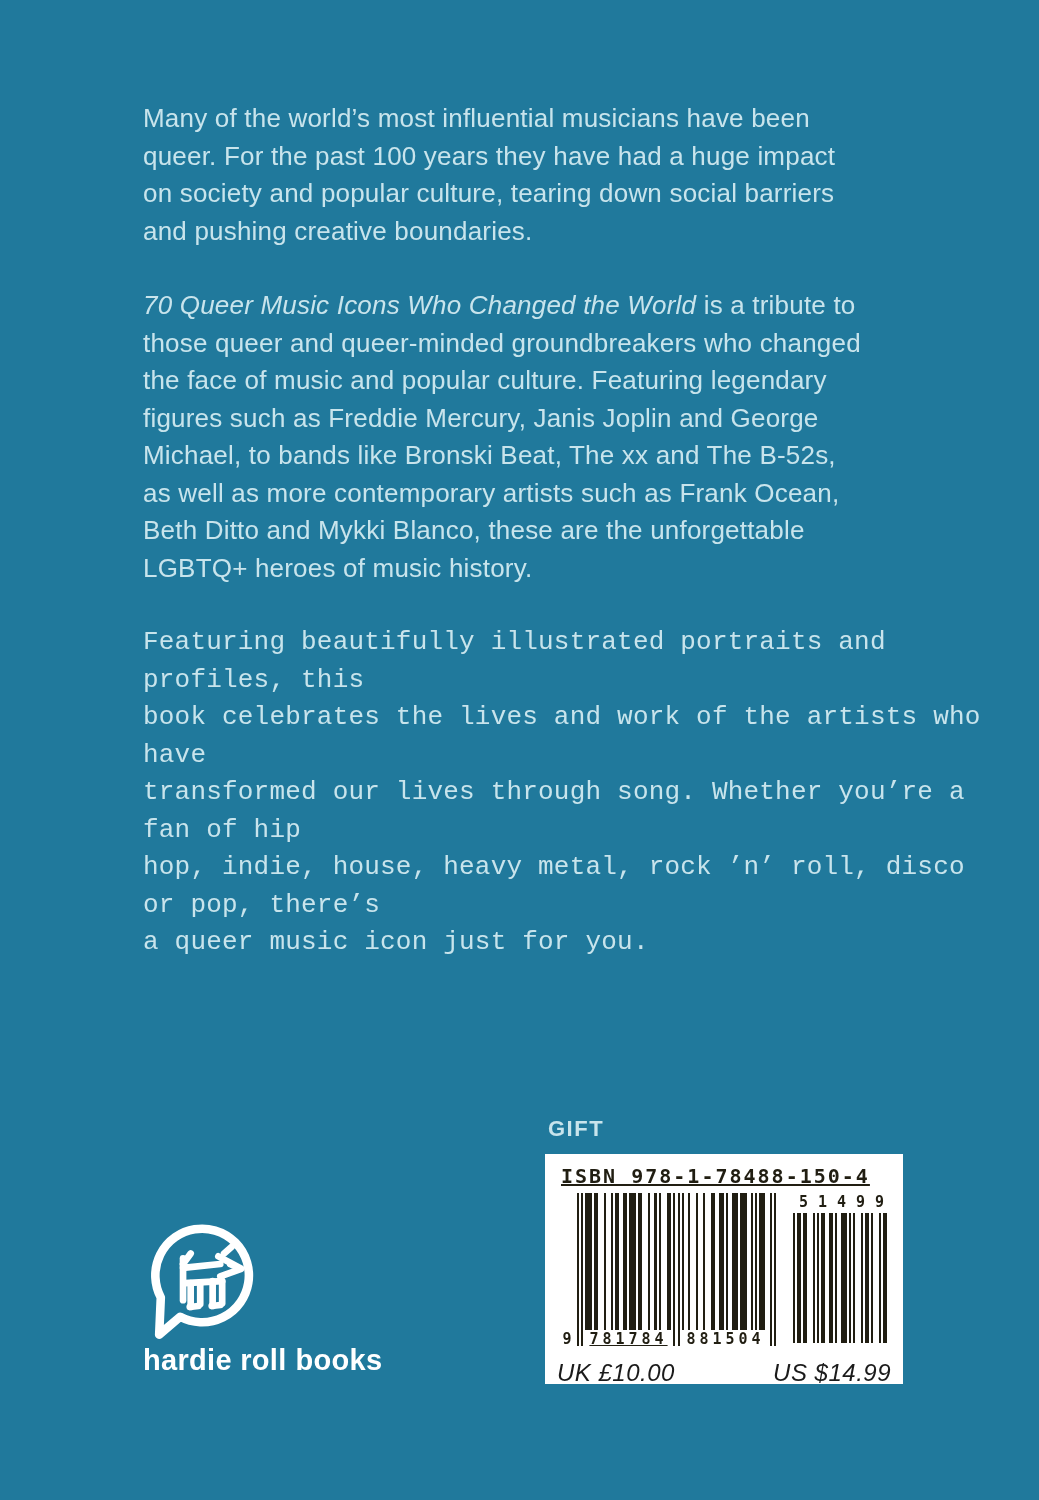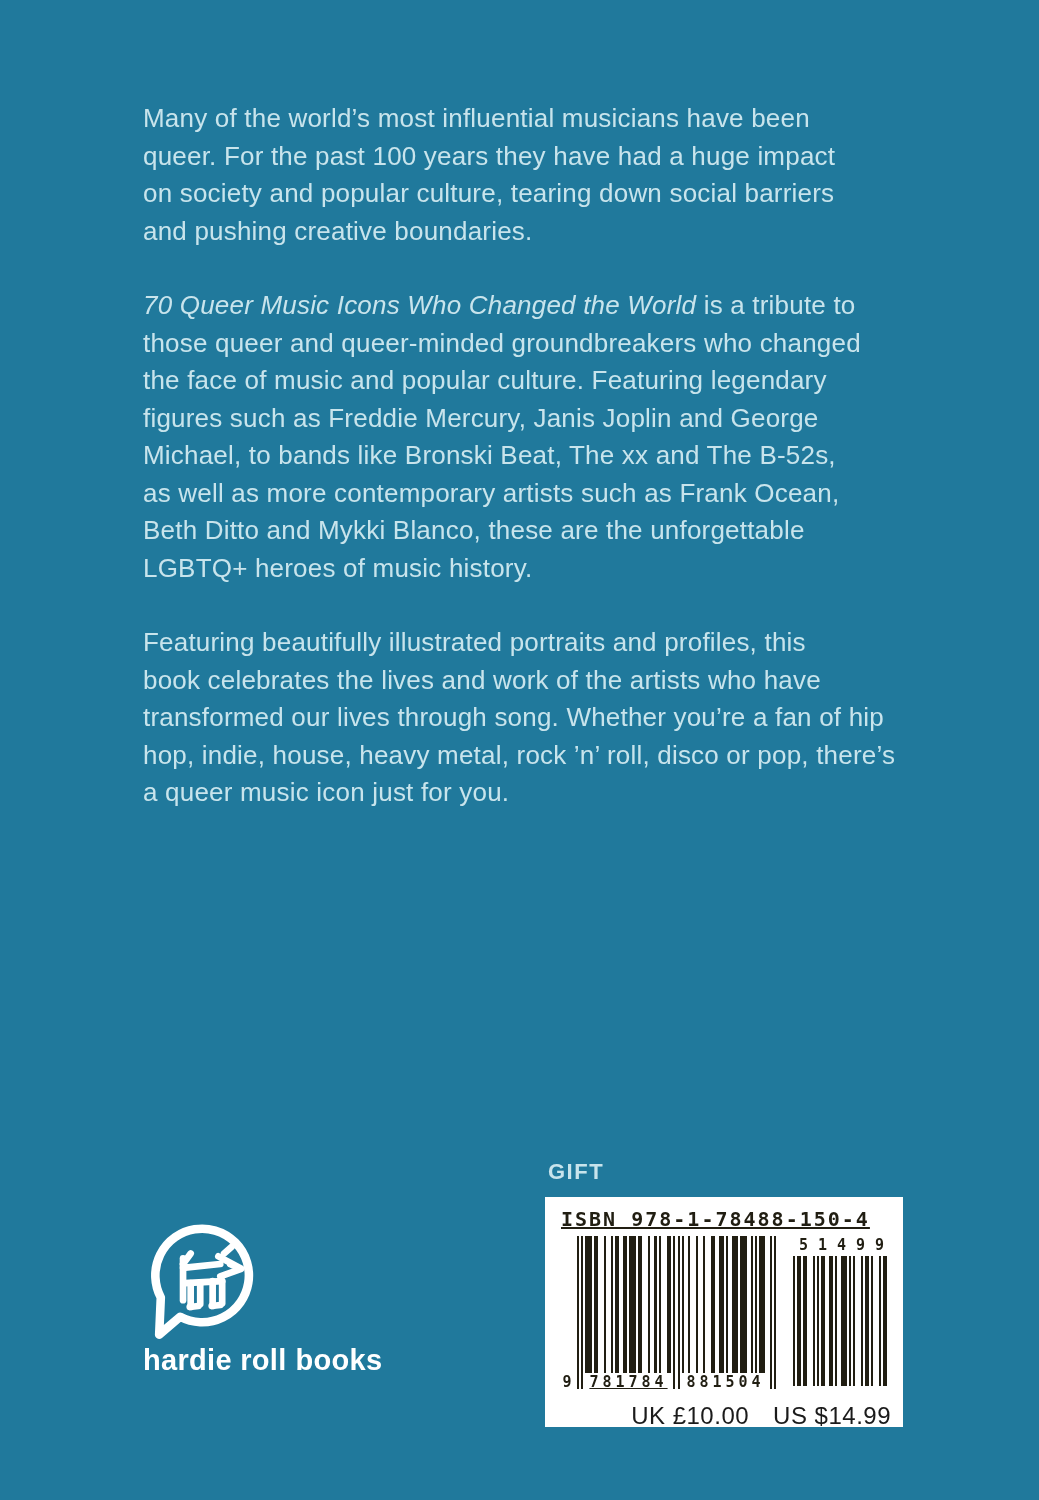--- a/index.html
+++ b/index.html
@@ -19,25 +19,25 @@
   .cover{position:absolute;inset:0;}
 
   
   .blurb{
     position:absolute;left:143px;top:100px;width:840px;
     color:var(--txt);
     font-size:26px;line-height:37.5px;
     letter-spacing:0.2px;
   }
   .blurb p{white-space:pre-line;margin-bottom:37px;}
-  .blurb p:last-child{margin-bottom:6px;}
+  .blurb p:last-child{margin-bottom:6px;font-family:Liberation Mono, monospace;}
   .book-title-italic{font-style:italic;}
 
   
-  .retail{position:absolute;left:545px;top:1116px;width:358px;margin-top:43px;}
+  .retail{position:absolute;left:545px;top:1116px;width:358px;}
   .gift{
     color:var(--txt);font-size:22px;font-weight:600;
     letter-spacing:1.5px;margin-left:3px;
   }
   .barcode-box{
     margin-top:12px;background:var(--panel);
     width:358px;height:230px;
     padding:9px 12px 8px 12px;
   }
   .isbn-line{
@@ -59,22 +59,22 @@
   .ean-digits .d-g1{left:9px;width:85px;text-decoration:underline;}
   .ean-digits .d-g2{left:106px;width:85px;}
   .addon{width:96px;}
   .addon-digits{
     font-family:"DejaVu Sans Mono",monospace;font-weight:bold;
     font-size:15px;letter-spacing:10px;color:var(--ink);
     text-align:center;line-height:18px;margin-bottom:2px;white-space:nowrap;
     padding-left:8px;
   }
   .price-row{
-    display:flex;justify-content:flex-end;gap:24px;
-    margin-top:8px;color:#1b1b1b;font-size:24px;letter-spacing:0.5px;
+    display:flex;justify-content:space-between;gap:24px;
+    margin-top:8px;color:#1b1b1b;font-size:24px;letter-spacing:0.5px;font-style:italic;
   }
 
   
   .publisher{position:absolute;left:143px;top:1222px;width:300px;color:#fff;}
   .logo-svg{display:block;margin-left:2px;}
   .publisher-name{
     margin-top:-4px;font-size:29px;letter-spacing:0.3px;white-space:nowrap;
   }
   .publisher-name .pn-bold{font-weight:bold;}
   .publisher-name .pn-light{font-weight:bold;margin-left:9px;}

